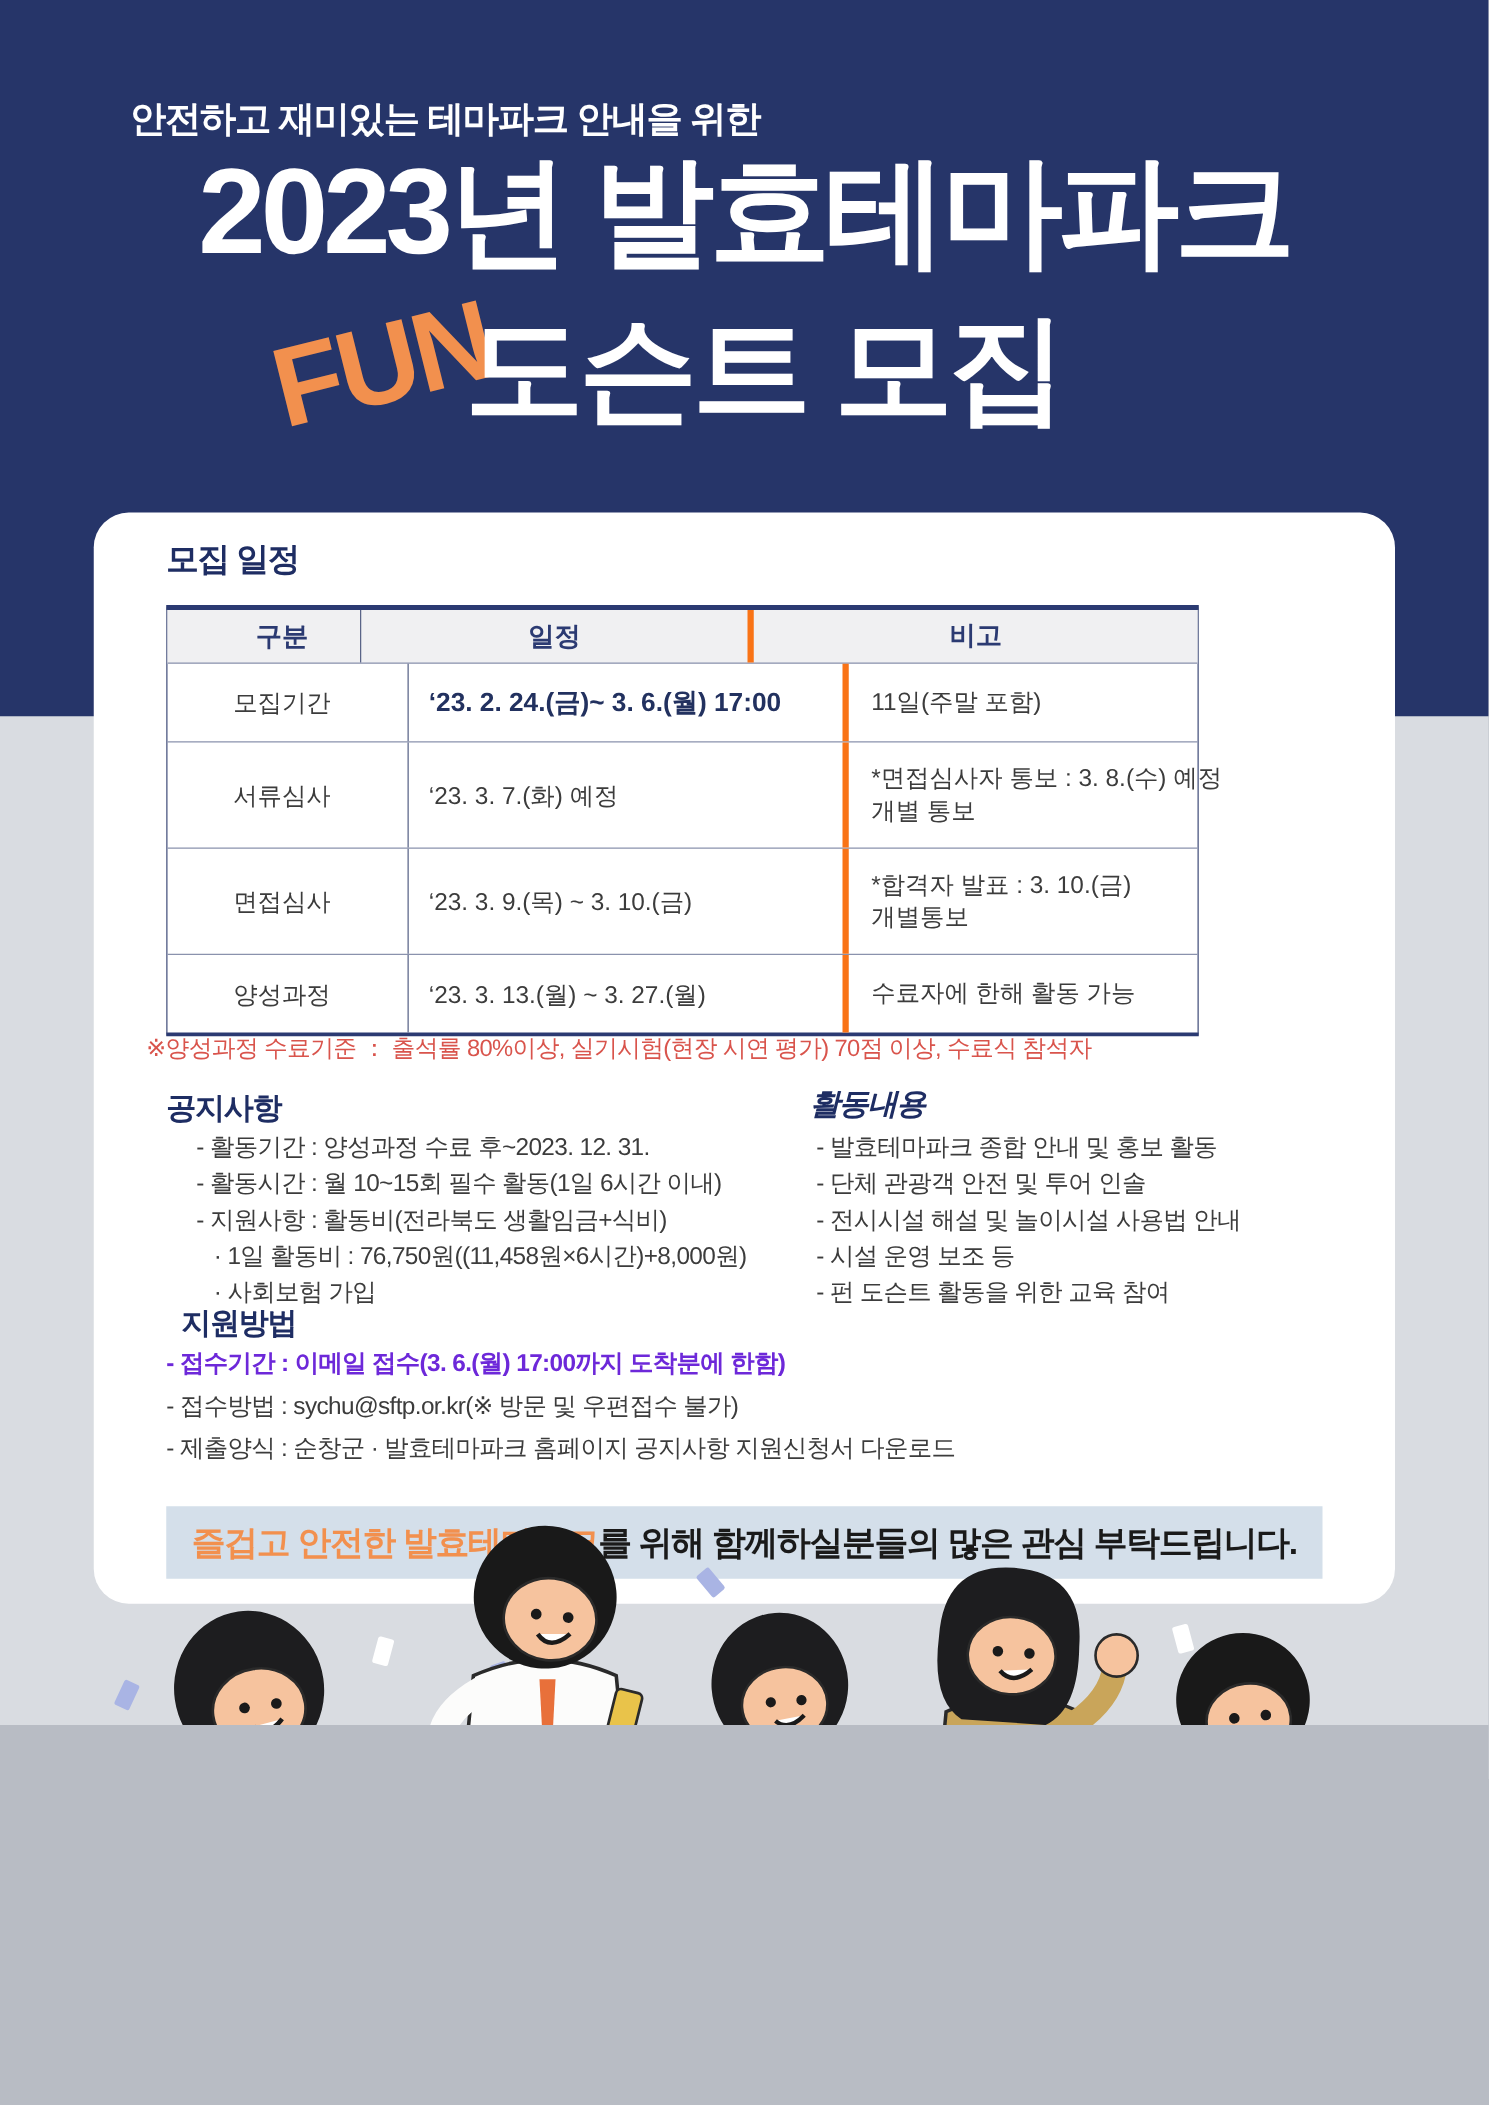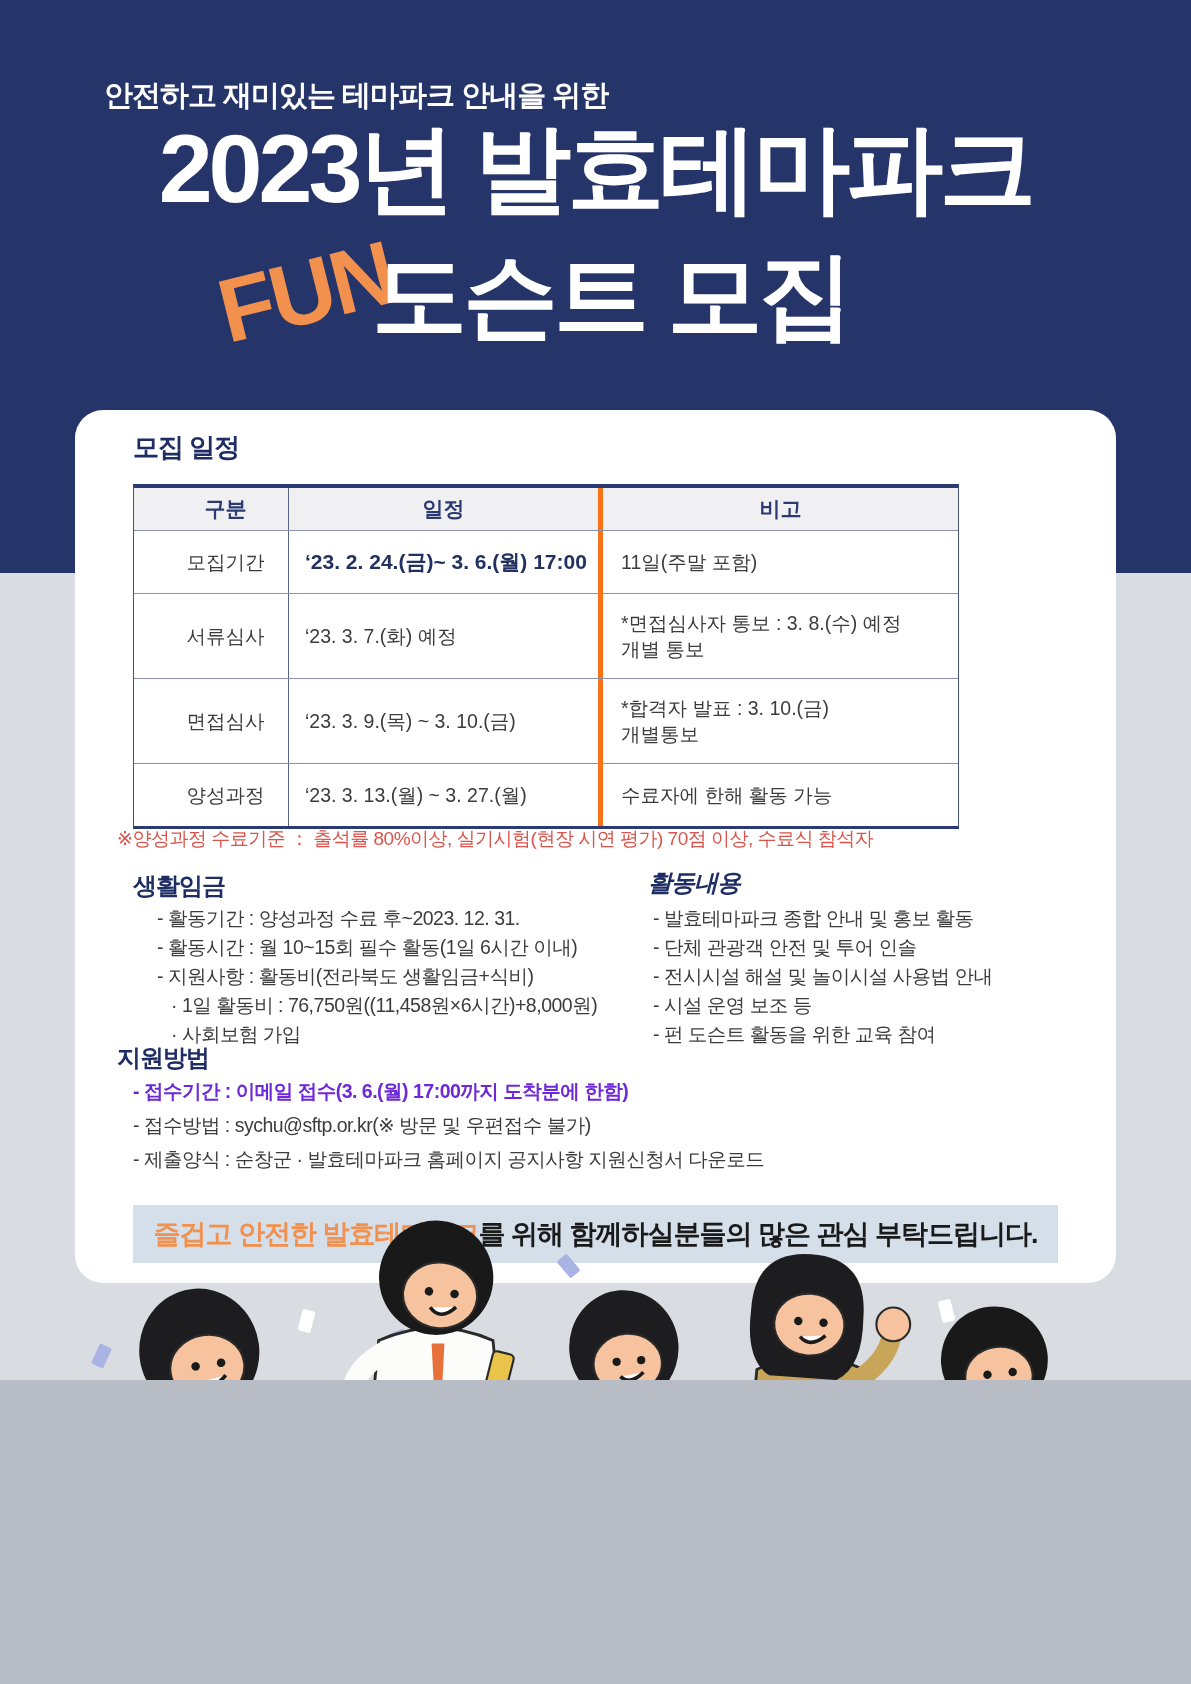--- a/index.html
+++ b/index.html
@@ -23,21 +23,21 @@
   .sch-table{position:absolute;left:58px;top:74px;width:824px;
     border-top:4px solid #2B3A72;border-bottom:3px solid #2B3A72;
     border-left:1px solid #44507c;border-right:1px solid #44507c;}
   .t-row{display:grid;grid-template-columns:154px 310px 360px;}
   .t-head{background:#F0F0F2;height:42px;border-bottom:1px solid #8a92ad;}
   .t-head .t-cell{color:#2B3A72;font-weight:800;font-size:21px;justify-content:center;}
   .t-cell{display:flex;align-items:center;font-size:19.5px;color:#3C3C3C;padding:6px 0;}
   .t-cell.c1{justify-content:center;padding-left:29px;}
   .t-cell.c2{padding-left:16px;border-left:1px solid #5a6488;}
   .t-cell.c3{padding-left:18px;border-left:5px solid #f97316;flex-direction:column;align-items:flex-start;justify-content:center;line-height:1.35;}
-  .t-body .t-row{border-bottom:1px solid #8a92ad;}
+  .t-body .t-row{border-bottom:1px solid #8a92ad;gap:38px;}
   .t-body .t-row:last-child{border-bottom:none;}
   .r-tall{min-height:84px;}
   .r-short{min-height:62px;}
   .date-bold{font-weight:800;color:#22315F;font-size:21px;}
   .footnote{position:absolute;left:42px;top:416px;font-size:19px;color:#D9544C;letter-spacing:-0.5px;}
   
   .list{position:absolute;font-size:19.5px;color:#3C3C3C;letter-spacing:-0.5px;}
   .list div{line-height:29px;}
   .list .indent{padding-left:14px;}
   .apply-list div{line-height:34px;}
@@ -110,39 +110,39 @@
           <div class="t-cell c2">‘23. 3. 13.(월) ~ 3. 27.(월)</div>
           <div class="t-cell c3">
               <span>수료자에 한해 활동 가능</span>
             </div>
         </div>
       </div>
     </div>
 
     <div class="footnote">※양성과정 수료기준 ： 출석률 80%이상, 실기시험(현장 시연 평가) 70점 이상, 수료식 참석자</div>
 
-    <div class="sec-heading" style="left:58px;top:460px;font-size:24px;">생활임금</div>
+    <div class="sec-heading" style="left:58px;top:460px;font-size:24px;">공지사항</div>
     <div class="list" style="left:62px;top:494px;margin-left:20px;">
       <div>- 활동기간 : 양성과정 수료 후~2023. 12. 31.</div>
       <div>- 활동시간 : 월 10~15회 필수 활동(1일 6시간 이내)</div>
       <div>- 지원사항 : 활동비(전라북도 생활임금+식비)</div>
       <div class="indent">·  1일 활동비 : 76,750원((11,458원×6시간)+8,000원)</div>
       <div class="indent">·  사회보험 가입</div>
     </div>
 
     <div class="sec-heading" style="left:573px;top:457px;font-size:24px;font-style:italic;">활동내용</div>
     <div class="list" style="left:578px;top:494px;">
       <div>- 발효테마파크 종합 안내 및 홍보 활동</div>
       <div>- 단체 관광객 안전 및 투어 인솔</div>
       <div>- 전시시설 해설 및 놀이시설 사용법 안내</div>
       <div>- 시설 운영 보조 등</div>
       <div>- 펀 도슨트 활동을 위한 교육 참여</div>
     </div>
 
-    <div class="sec-heading" style="left:42px;top:632px;font-size:24px;">지원방법</div>
+    <div class="sec-heading" style="left:70px;top:632px;font-size:24px;">지원방법</div>
     <div class="list apply-list" style="left:58px;top:664px;">
       <div class="apply-highlight">- 접수기간 :  이메일 접수(3. 6.(월) 17:00까지 도착분에 한함)</div>
       <div>- 접수방법 :  sychu@sftp.or.kr(※ 방문 및 우편접수 불가)</div>
       <div>- 제출양식 :  순창군 · 발효테마파크 홈페이지  공지사항 지원신청서 다운로드</div>
     </div>
 
     <div class="banner">
       <span class="hl">즐겁고 안전한 발효테마파크</span>
         <span class="rest">를 위해 함께하실분들의 많은 관심 부탁드립니다.</span>
     </div>

